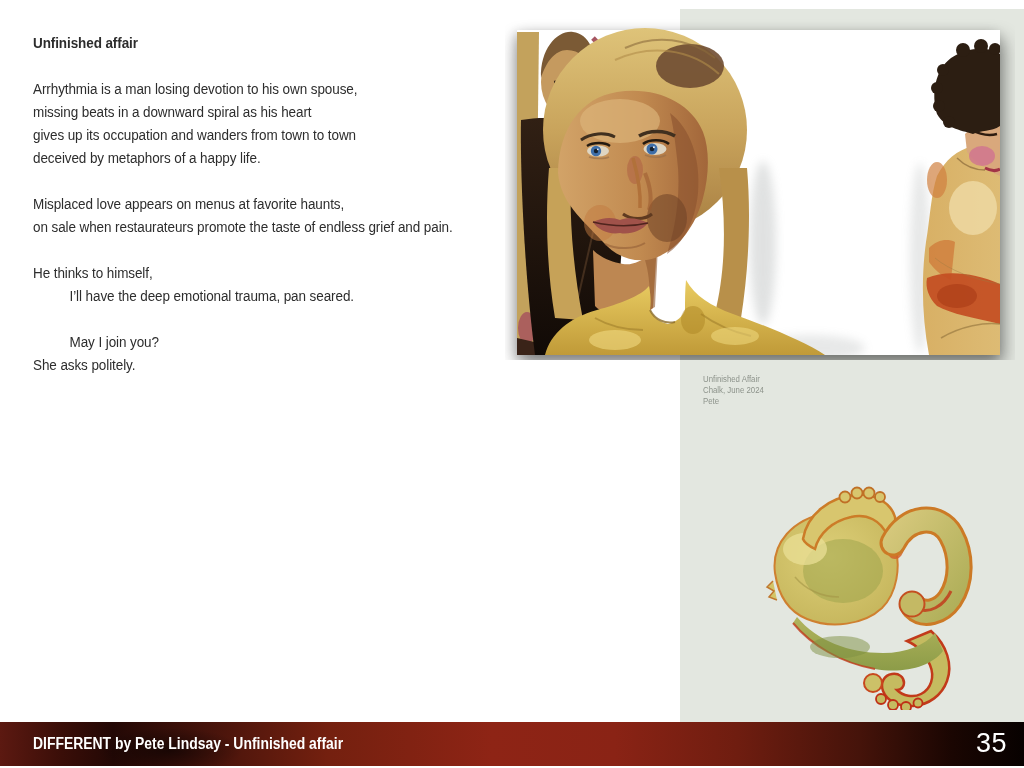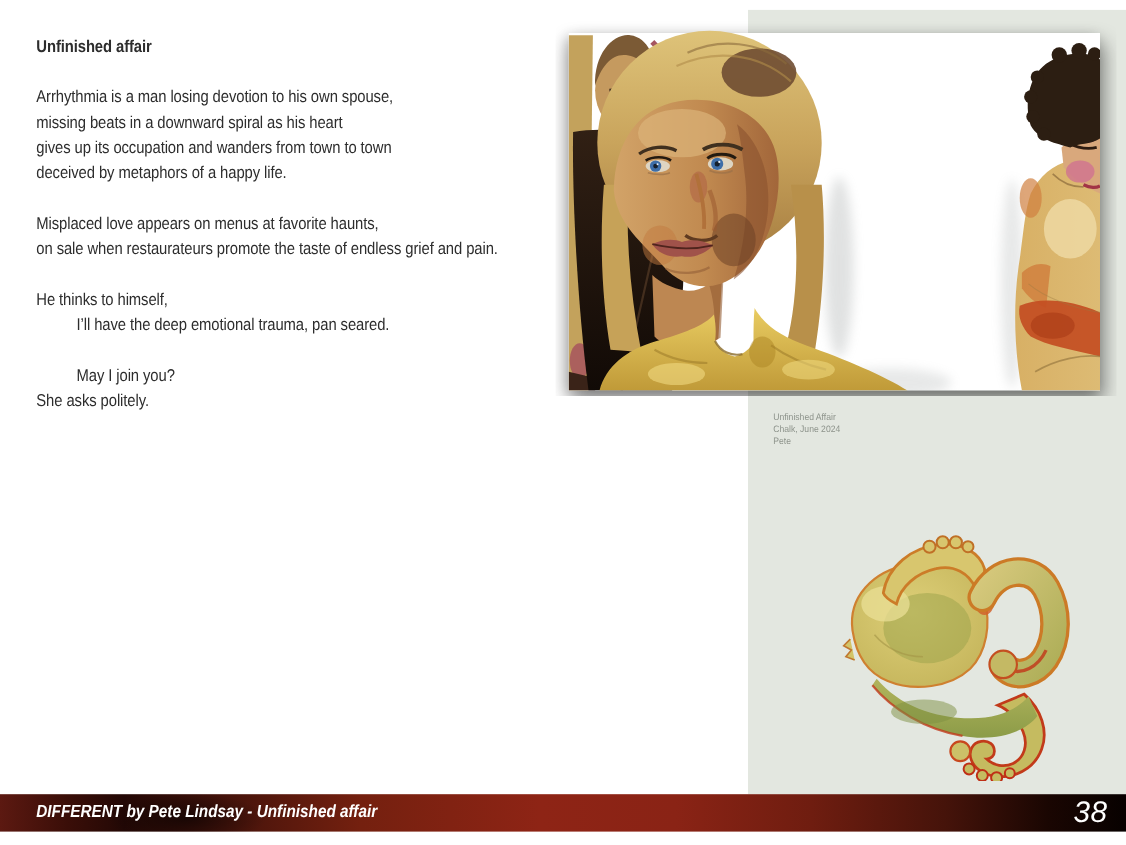--- a/index.html
+++ b/index.html
@@ -26,28 +26,27 @@
   
   .caption{
     position:absolute;left:703px;top:374px;
     font-size:8.5px;line-height:11px;color:#8d938b;
     transform:scaleX(.92);transform-origin:left top;
   }
   
   .art2{position:absolute;left:745px;top:455px;width:230px;height:255px;}
   
   .footer{
-    position:absolute;left:0;top:722px;width:1024px;height:34px;
+    position:absolute;left:0;top:722px;width:1024px;height:44px;
     background:
       radial-gradient(100px 32px at 170px 65%, rgba(0,0,0,.55), rgba(0,0,0,0) 72%),
       linear-gradient(90deg,
         #5c1911 0%, #3a0e08 6%, #230805 11%, #45130b 20%,
         #74200f 32%, #8e2415 48%, #8a2315 60%, #6f1d10 72%,
         #45130a 84%, #1a0602 93%, #070100 100%);
-    font-style: italic;
   }
   .footer-title{
     position:absolute;left:33px;top:50%;
     transform:translateY(-50%) scaleX(.87);transform-origin:left center;
     color:#ffffff;font-weight:bold;font-size:16px;white-space:nowrap;
   }
   .page-num{
     position:absolute;right:17px;top:50%;transform:translateY(-52%);
     color:#ffffff;font-size:27px;letter-spacing:.5px;
   }
@@ -265,14 +264,14 @@
     <ellipse cx="150" cy="92" rx="9" ry="12" fill="#d2622a" opacity=".85"></ellipse>
     <path d="M148,88 C162,60 194,58 206,80 C217,100 217,126 205,144 C196,157 179,162 169,152" stroke="#cc7a26" stroke-width="27" fill="none" stroke-linecap="round"></path>
     <path d="M148,88 C162,60 194,58 206,80 C217,100 217,126 205,144 C196,157 179,162 169,152" stroke="url(#spiralGrad)" stroke-width="21" fill="none" stroke-linecap="round"></path>
     <path d="M206,136 C199,151 184,160 170,153" stroke="#c23418" stroke-width="3" opacity=".8" fill="none"></path>
     <circle cx="167" cy="149" r="12.5" fill="#c4b964" stroke="#c44f20" stroke-width="2"></circle>
   </g>
 </svg>
 
 <div class="footer">
   <div class="footer-title">DIFFERENT by Pete Lindsay - Unfinished affair</div>
-  <div class="page-num">38</div>
+  <div class="page-num">35</div>
 </div>
 
 </body></html>

